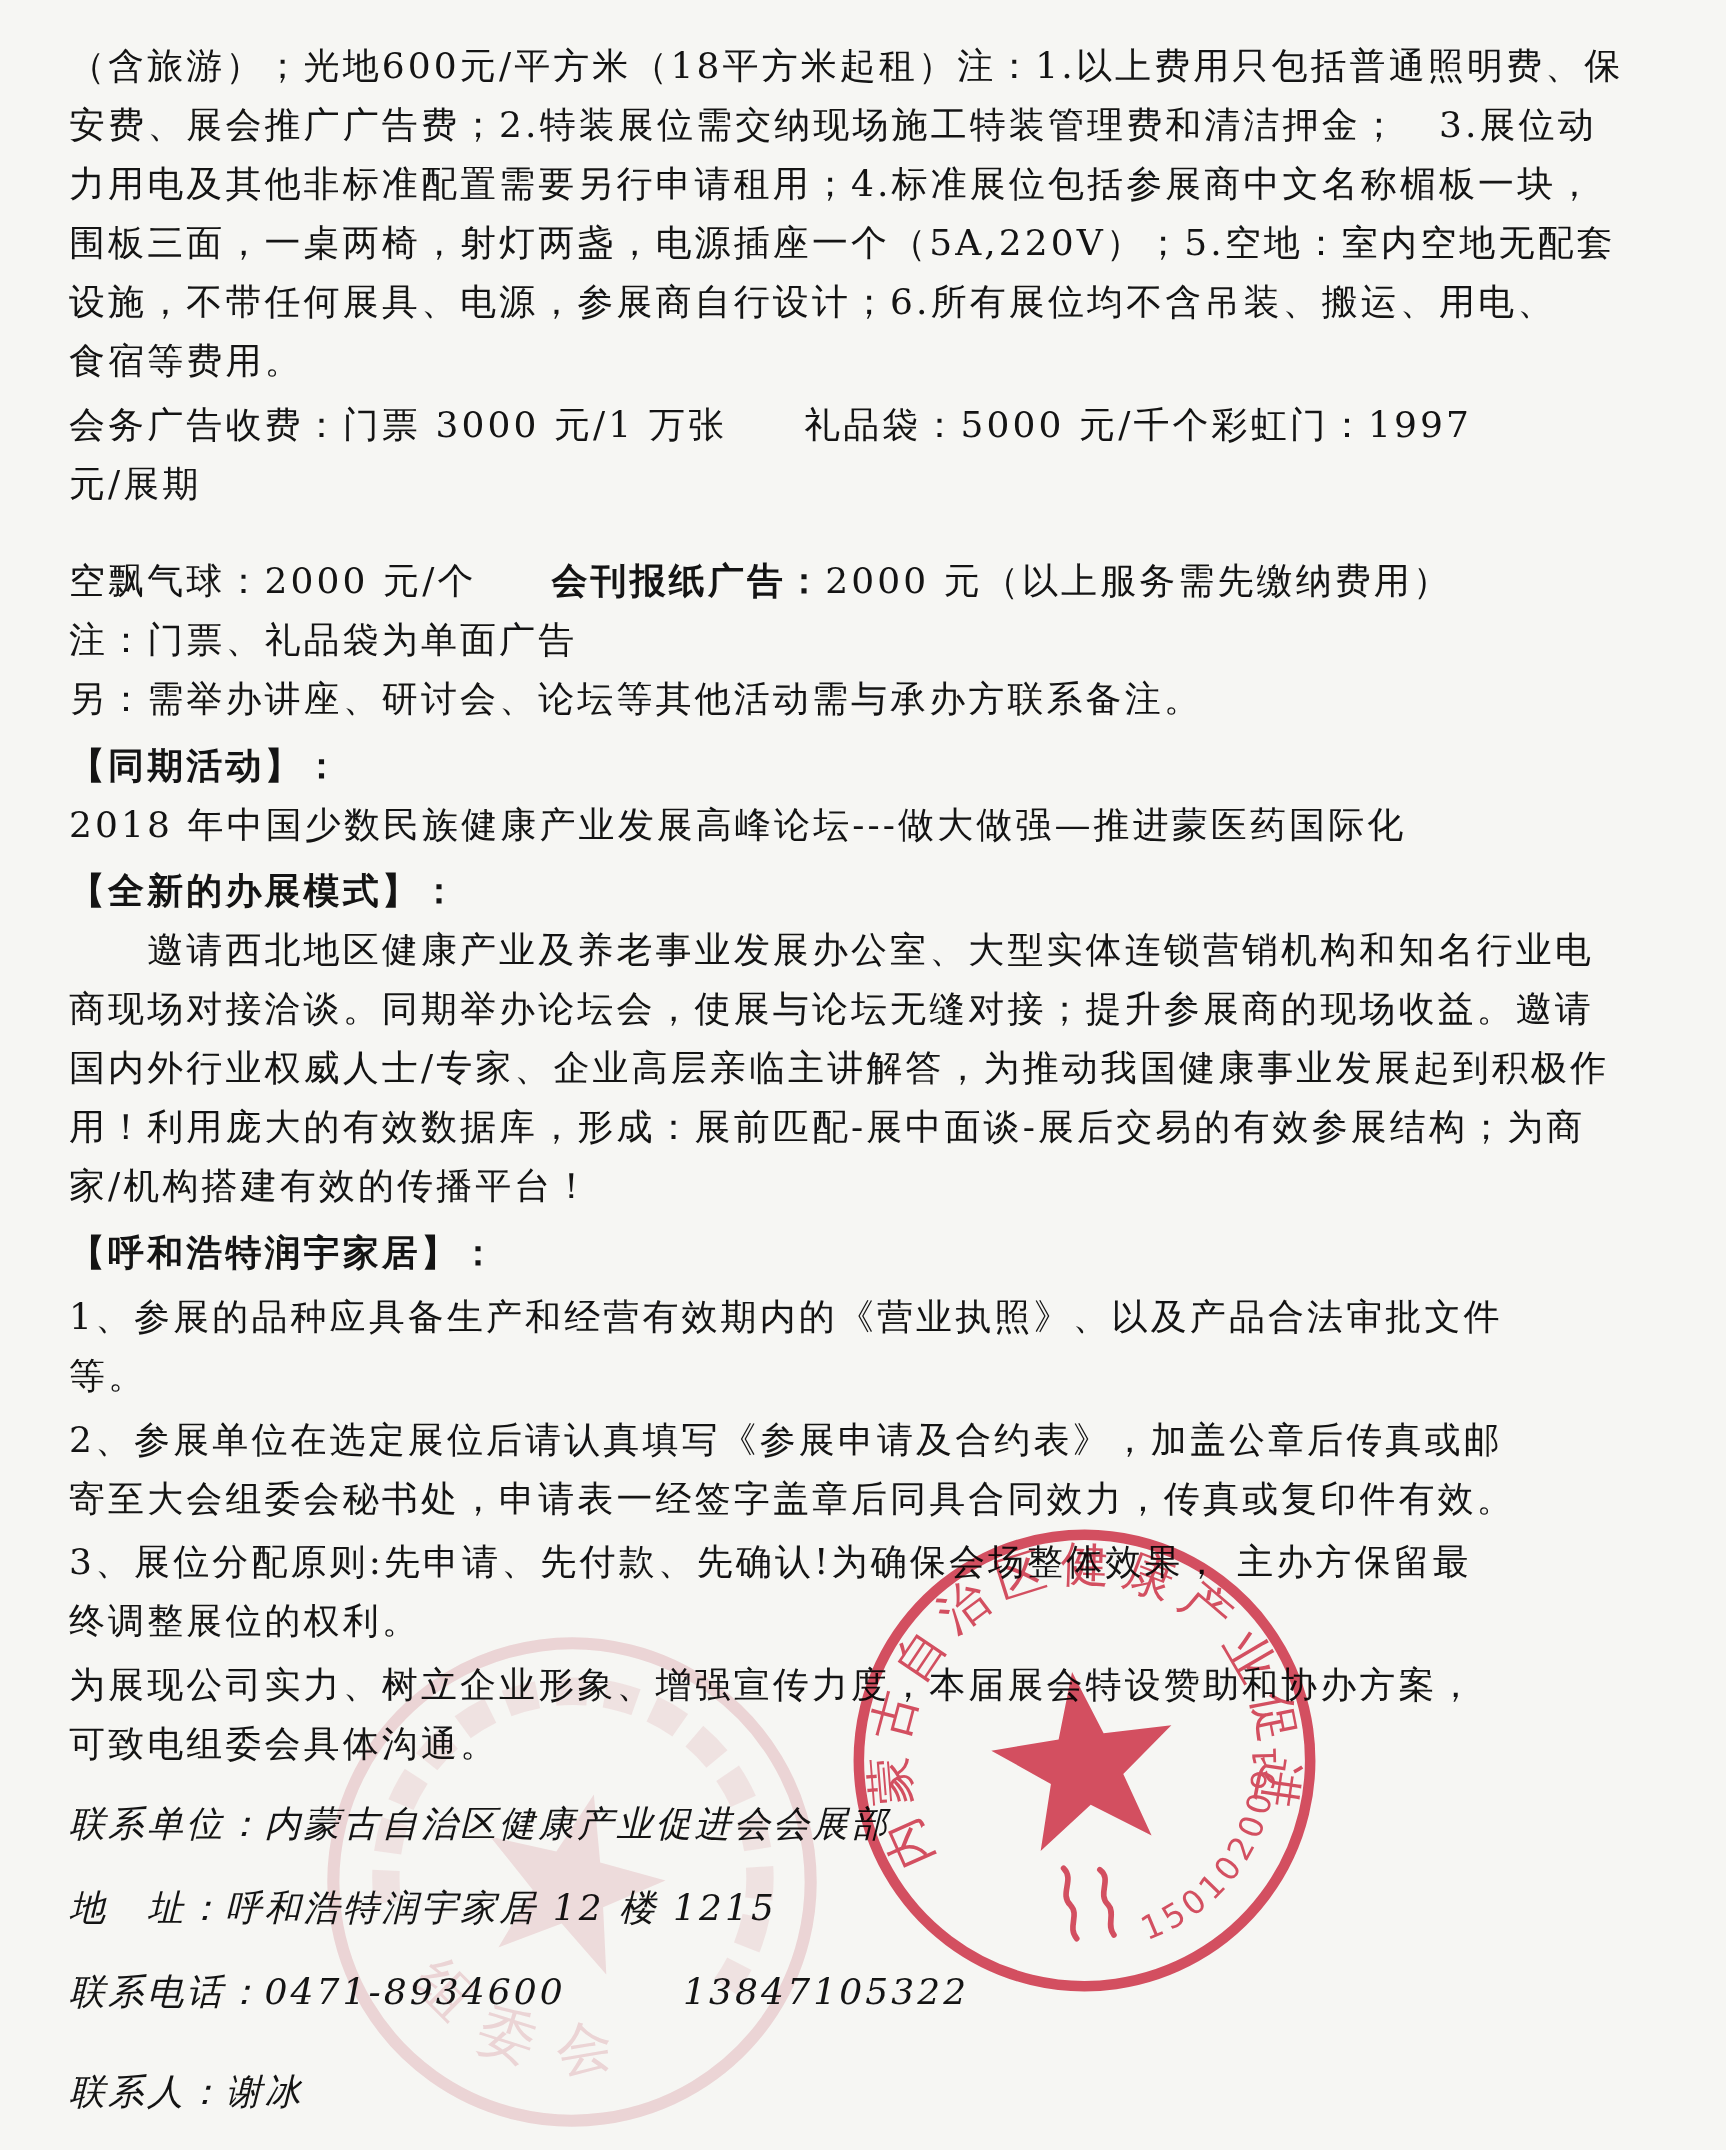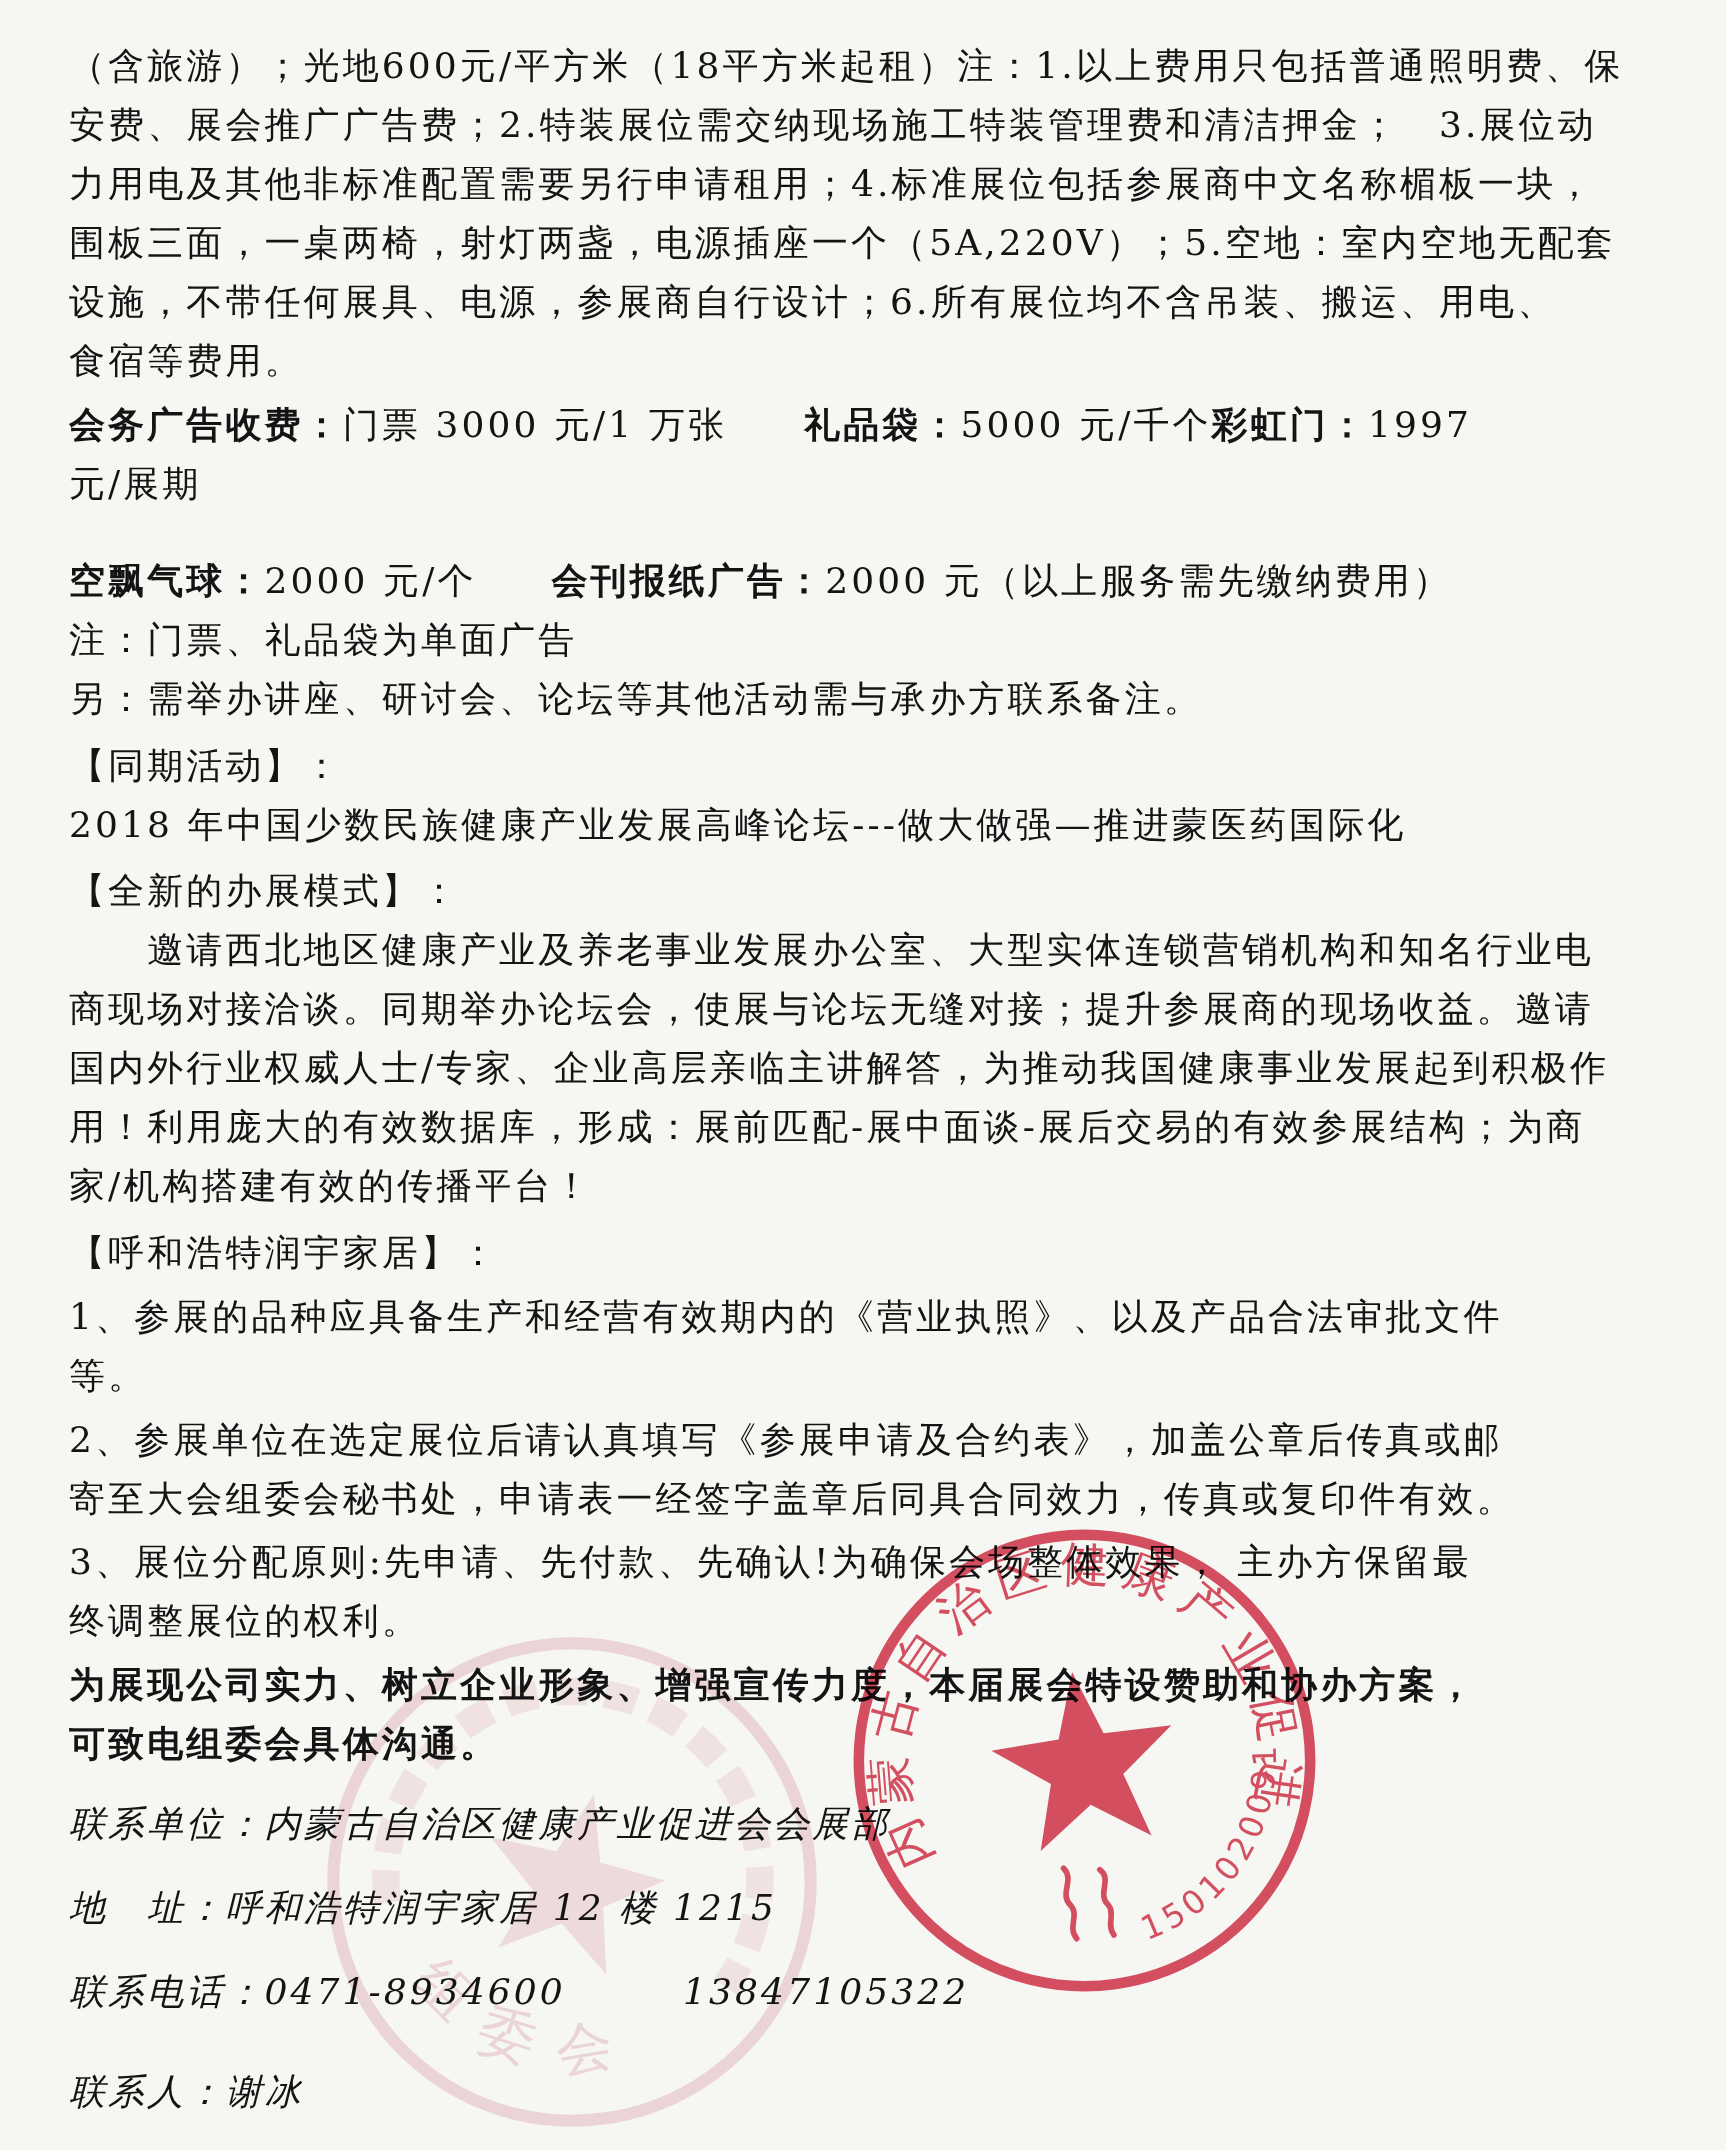--- a/index.html
+++ b/index.html
@@ -10,22 +10,22 @@
     font-family: "DejaVu Serif", "Liberation Serif", serif;
     font-size: 36px;
     line-height: 59px;
     letter-spacing: 3.1px;
     position: relative;
     overflow: hidden;
     box-sizing: border-box;
     padding: 36px 55px 0 69px;
   }
   .line { white-space: nowrap; }
-  .b { font-weight: bold; }
-  .sec-title { font-weight: normal; margin-top: 7.9px; }
+  .b { font-weight: normal; }
+  .sec-title { font-weight: bold; margin-top: 7.9px; }
   .mt-sm { margin-top: 4.7px; }
   .mt-gap { margin-top: 38px; }
   .gap-xl { margin-left: 77px; text-align: center; }
   .gap-lg { margin-left: 75px; font-weight: bold; }
   .gap-md { }
   .contact { margin-top: 25px; font-style: italic; }
   .contact.first { margin-top: 20.4px; }
   .contact.last { margin-top: 41px; }
 
   .stamp {

